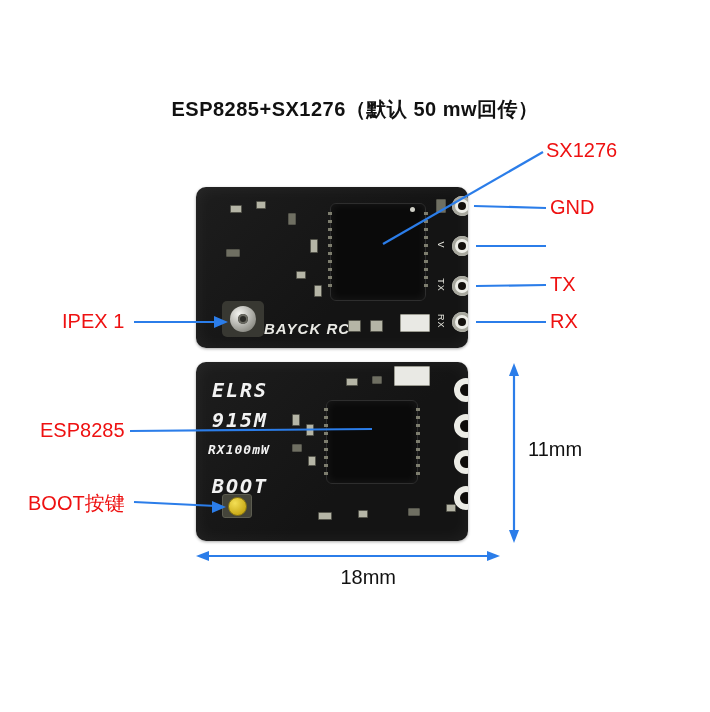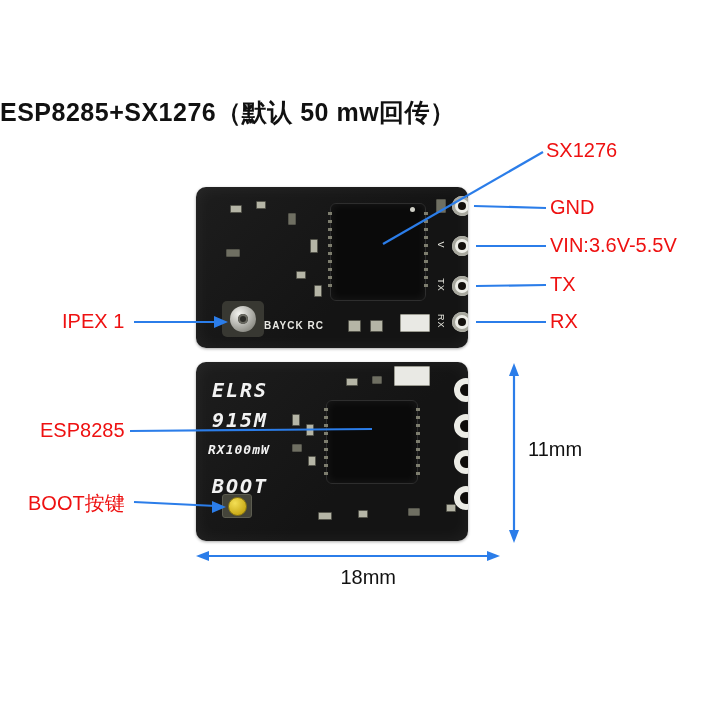--- a/index.html
+++ b/index.html
@@ -2,22 +2,22 @@
 <html style="--label-red: #ee1111; --line-blue: #2b7de9; --pcb-black: #141414; --silkscreen-white: #f2f2f2; --button-gold: #c9a916; --text-black: #111111;"><head>
 <meta charset="utf-8">
 <style>
   * { margin:0; padding:0; box-sizing:border-box; }
   html,body { background:#ffffff; }
   .canvas {
     position:relative; width:710px; height:712px; background:#ffffff;
     font-family:"Liberation Sans","DejaVu Sans",sans-serif; overflow:hidden;
   }
   .title {
-    position:absolute; top:96px; left:0; width:100%; text-align:left;
-    font-size:25px; font-weight:bold; color:var(--text-black,#111);
+    position:absolute; top:96px; left:0; width:100%; text-align:center;
+    font-size:20px; font-weight:bold; color:var(--text-black,#111);
     letter-spacing:.5px;
   }
   
   .board {
     position:absolute; border-radius:10px; overflow:hidden;
     background:linear-gradient(135deg,#1d1d1d,var(--pcb-black,#121212) 60%);
     box-shadow: inset 0 0 18px rgba(255,255,255,.06), 0 1px 3px rgba(0,0,0,.35);
   }
   .board-top    { left:196px; top:187px; width:272px; height:161px; }
   .board-bottom { left:196px; top:362px; width:272px; height:179px; }
@@ -61,22 +61,22 @@
               background:radial-gradient(circle at 35% 30%,#f3df55,var(--button-gold,#c6a515) 75%);
               border:1px solid #8c7a12; }
 
   .silk { position:absolute; color:var(--silkscreen-white,#f2f2f2); font-weight:bold;
           font-style:italic; letter-spacing:2px;
           font-family:"DejaVu Sans Mono","Liberation Mono",monospace; }
   .silk-1 { left:16px; top:16px;  font-size:20px; }
   .silk-2 { left:16px; top:46px;  font-size:20px; }
   .silk-3 { left:12px; top:80px;  font-size:13px; letter-spacing:1px; }
   .silk-4 { left:16px; top:112px; font-size:20px; }
-  .brand  { position:absolute; left:68px; top:133px; color:#e9e9e4; font-size:10px;
-            font-weight:bold; letter-spacing:1px; }
+  .brand  { position:absolute; left:68px; top:133px; color:#e9e9e4; font-size:15px;
+            font-weight:bold; font-style:italic; letter-spacing:1px; }
 
   
   .overlay { position:absolute; left:0; top:0; pointer-events:none; }
   .overlay line    { stroke:var(--line-blue,#2b7de9); stroke-width:2.2px; }
   .overlay polygon { fill:var(--line-blue,#2b7de9); }
 
   .ann { position:absolute; color:var(--label-red,#ee1111); font-size:20px; white-space:nowrap; }
   .ann-sx1276 { left:546px; top:139px; }
   .ann-gnd    { left:550px; top:196px; }
   .ann-vin    { left:550px; top:234px; }
@@ -192,21 +192,20 @@
     </g>
     <g>
       <line x1="201" y1="556" x2="495" y2="556"></line>
       <polygon points="196,556 209,551 209,561"></polygon>
       <polygon points="500,556 487,551 487,561"></polygon>
     </g>
   </svg>
 
   <div class="ann ann-sx1276">SX1276</div>
   <div class="ann ann-gnd">GND</div>
-  <div class="ann ann-vin">VIN:3.6V-5.5V</div>
   <div class="ann ann-tx">TX</div>
   <div class="ann ann-rx">RX</div>
   <div class="ann ann-ipex">IPEX 1</div>
   <div class="ann ann-esp">ESP8285</div>
   <div class="ann ann-boot">BOOT按键</div>
 
   <div class="dim-label dim-h">11mm</div>
   <div class="dim-label dim-w">18mm</div>
 
 

